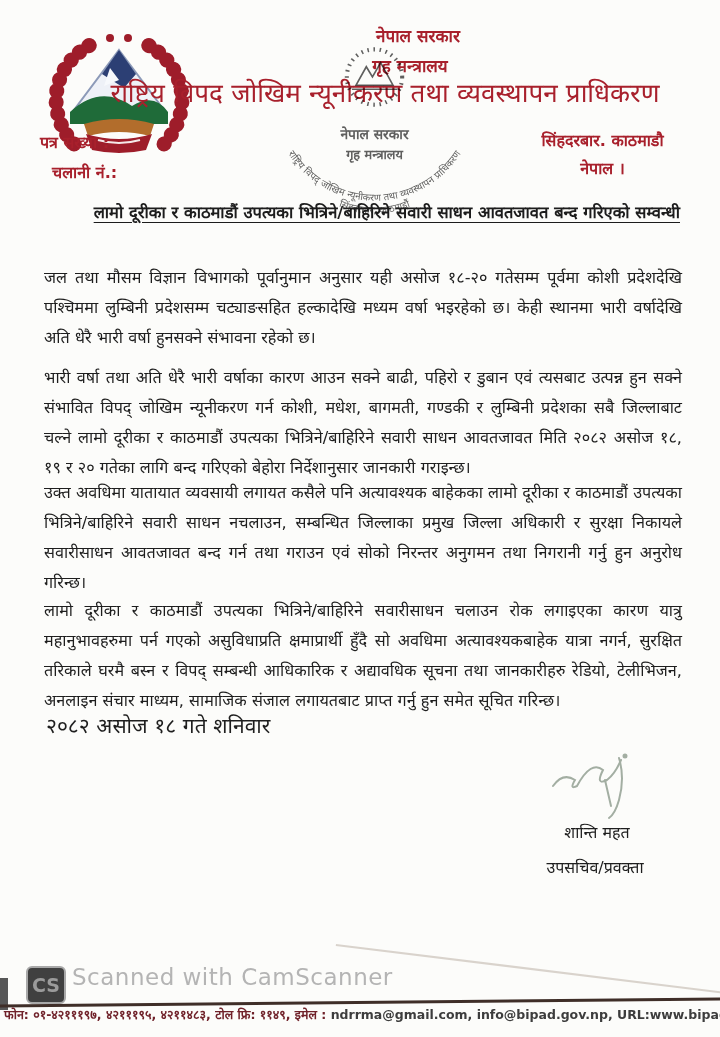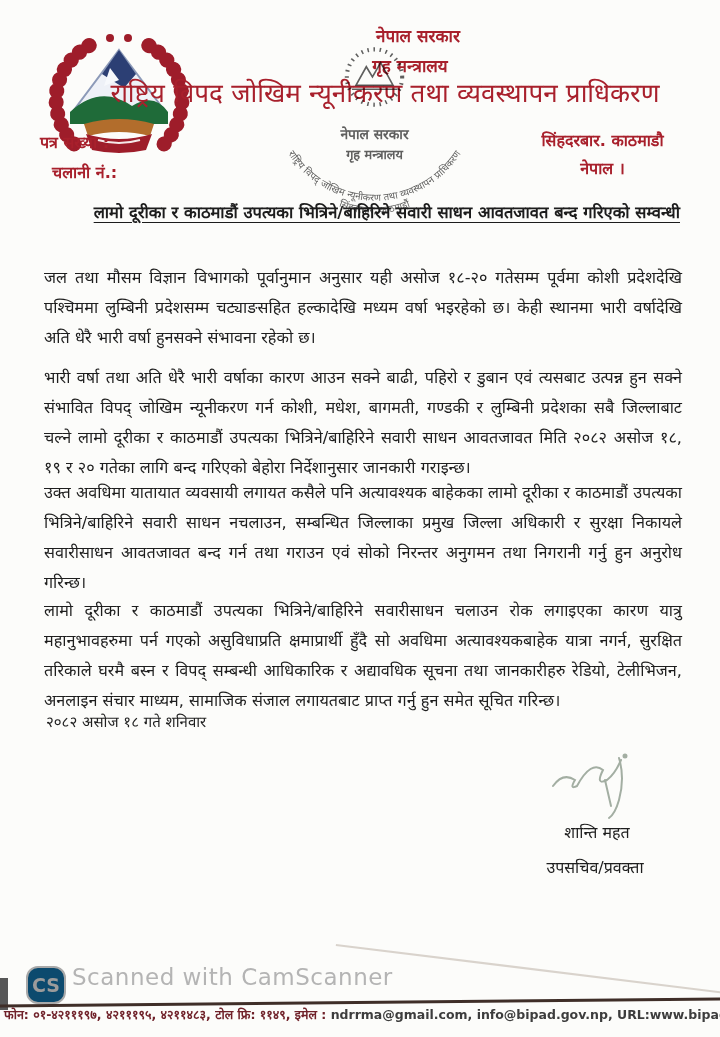--- a/index.html
+++ b/index.html
@@ -25,31 +25,31 @@
   .subject{left:40px;width:640px;text-align:right;font-size:16.5px;font-weight:bold;color:#1c1c1c;}
   .subject span{text-decoration:underline;text-underline-offset:4px;}
   .subject1{top:200px;}
   .subject2{top:234px;}
   
   .para{left:44px;width:638px;font-size:16.2px;line-height:30px;text-align:justify;color:#1e1e1e;}
   .p1{top:263px;}
   .p2{top:363px;}
   .p3{top:478px;}
   .p4{top:596px;}
-  .date-line{left:46px;top:711px;font-size:15px;color:#1e1e1e;}
+  .date-line{left:46px;top:711px;font-size:21px;color:#1e1e1e;}
   
   .sig-scribble{left:545px;top:746px;}
   .sig-name{left:512px;top:821px;width:170px;text-align:center;font-size:16px;color:#1e1e1e;}
   .sig-designation{left:505px;top:856px;width:180px;text-align:center;font-size:16px;color:#1e1e1e;}
   
   .page-edge-diagonal{left:336px;top:944px;width:388px;height:2px;background:#d9d3cc;transform:rotate(7deg);transform-origin:left top;}
   .footer-rule{left:-8px;top:1001px;width:740px;height:3px;background:#3f2e28;transform:rotate(-0.55deg);}
   .left-edge-blob{left:0;top:978px;width:8px;height:32px;background:#3a3a3a;opacity:.85;}
   
-  .cs-box{left:26px;top:966px;width:36px;height:34px;border:2px solid #a9a9a9;border-radius:12px;background:#0c4a6e;
+  .cs-box{left:26px;top:966px;width:36px;height:34px;border:2px solid #a9a9a9;border-radius:6px;background:#404040;
     display:flex;align-items:center;justify-content:center;font-size:19px;font-weight:bold;color:#9b9b9b;}
   .cs-text{left:72px;top:964px;font-size:23px;color:#b4b4b4;letter-spacing:.5px;}
   
   .footer-contact{left:4px;top:1006px;width:714px;font-size:12.5px;font-weight:bold;white-space:nowrap;}
   .footer-contact .dev{color:#70222a;}
   .footer-contact .lat{color:#3d3d3d;font-weight:600;}
 </style>
 </head>
 <body>
 

